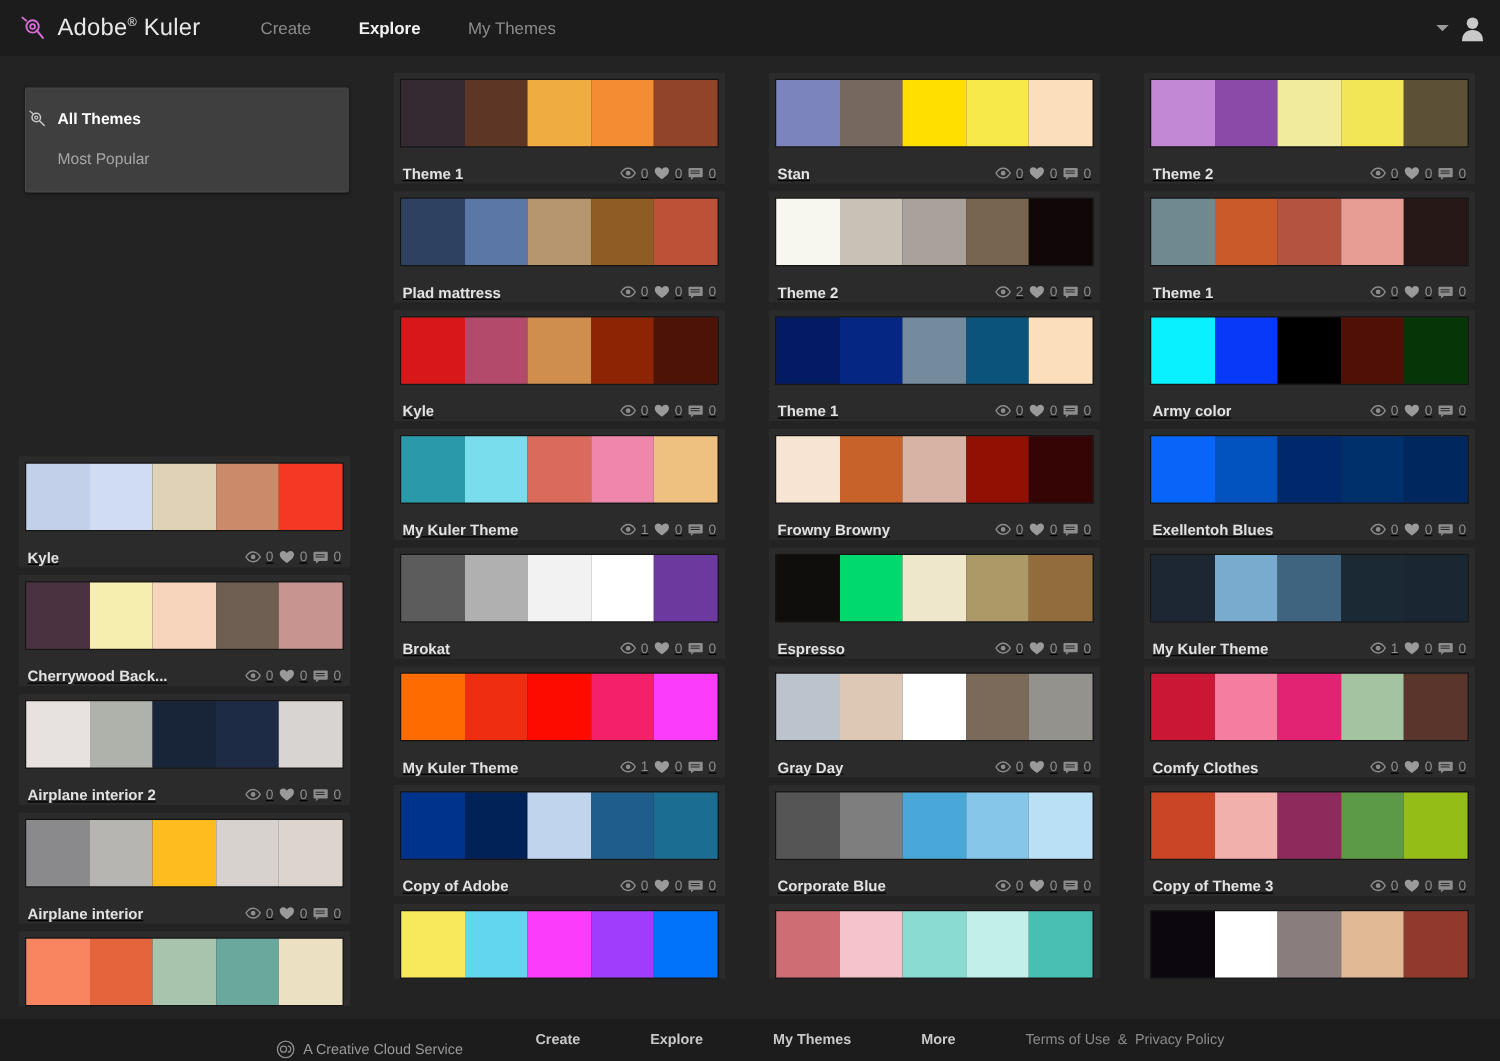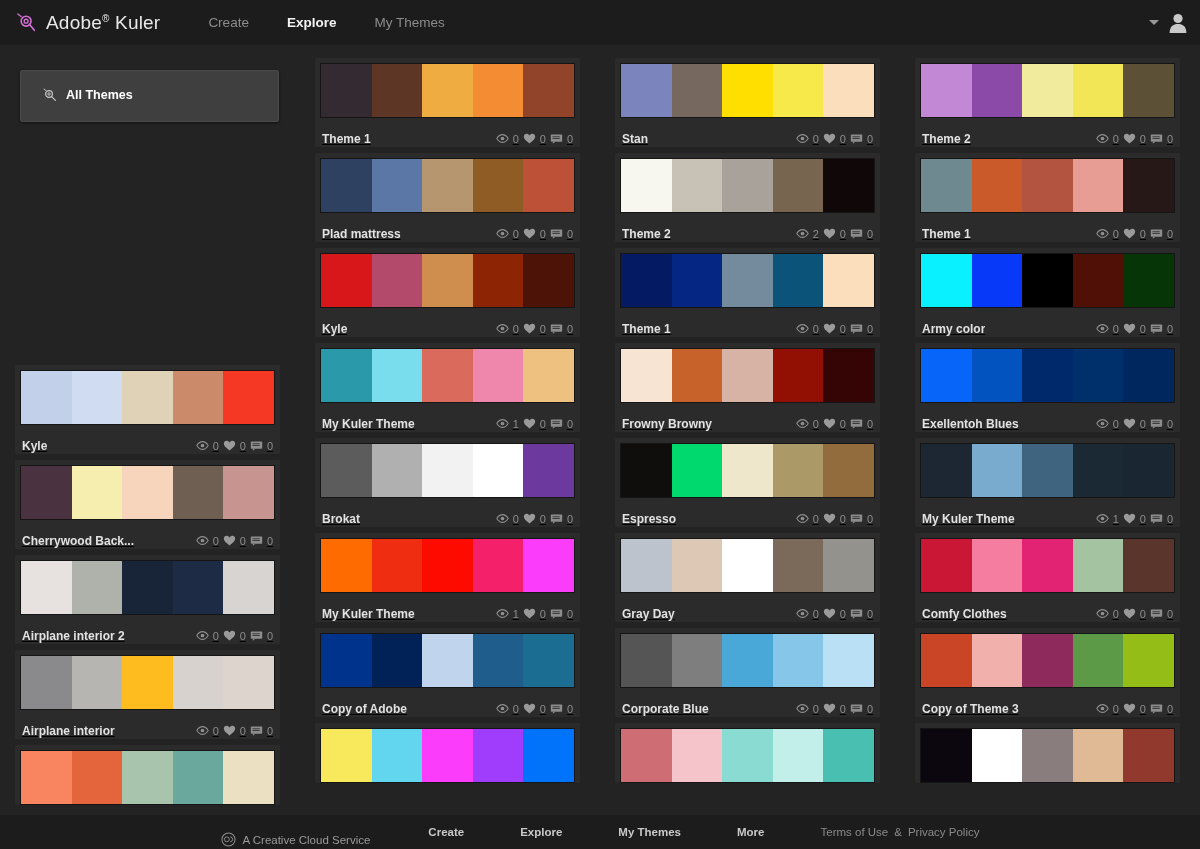--- a/index.html
+++ b/index.html
@@ -51,21 +51,21 @@
     height: 38px; background: #555555;
     display: flex; align-items: center; justify-content: space-between;
     padding: 0 13px;
     border-bottom: 1px solid #2e2e2e;
   }
   .sb-head-title { color: #f0f0f0; font-size: 16px; }
   .chev-up { width: 16px; height: 14px; }
   .sb-list { padding: 8px 0 10px 0; background: #3f3f3f; }
   .sb-item {
     height: 32px; display: flex; align-items: center;
-    padding-left: 22px; font-size: 12.5px; color: #a6a6a6; cursor: pointer;
+    padding-left: 2px; font-size: 12.5px; color: #a6a6a6; cursor: pointer;
   }
   .sb-item.active { color: #ffffff; font-weight: bold; }
   .sb-bullet { width: 14px; height: 14px; margin-right: 9px; flex: 0 0 auto; }
   .sb-item .sb-spacer { width: 23px; flex: 0 0 auto; }
   .sb-search {
     height: 45px; background: #3a3a3a; border-top: 1px solid #313131;
     display: flex; align-items: center; padding: 0 12px;
   }
   .sb-search-label { color: #eaeaea; font-size: 15px; margin-right: 12px; }
   .search-wrap {
@@ -164,20 +164,24 @@
     <div class="sb-list">
       <div class="sb-item active">
         <svg class="sb-bullet" viewBox="0 0 14 14">
           <circle cx="6" cy="6" r="3.4" fill="none" stroke="#c7c7c7" stroke-width="1.2"></circle>
           <circle cx="6" cy="6" r="1.2" fill="none" stroke="#c7c7c7" stroke-width="1"></circle>
           <path d="M8.6 8.6 L12.4 12.4" stroke="#c7c7c7" stroke-width="1.2" stroke-linecap="round"></path>
           <path d="M3.2 2.8 L1 1" stroke="#c7c7c7" stroke-width="1" stroke-linecap="round"></path>
         </svg>
         <span>All Themes</span>
       </div>
+      <div class="sb-item">
+        <span class="sb-spacer"></span>
+        <span>Most Popular</span>
+      </div>
     </div>
   </div>
 
   <div class="grid">
     <div class="col c1">
         <div class="card">
           <div class="swatches">
             <div class="sw" style="background: rgb(195, 208, 234);"></div>
             <div class="sw" style="background: rgb(207, 220, 242);"></div>
             <div class="sw" style="background: rgb(224, 210, 183);"></div>

